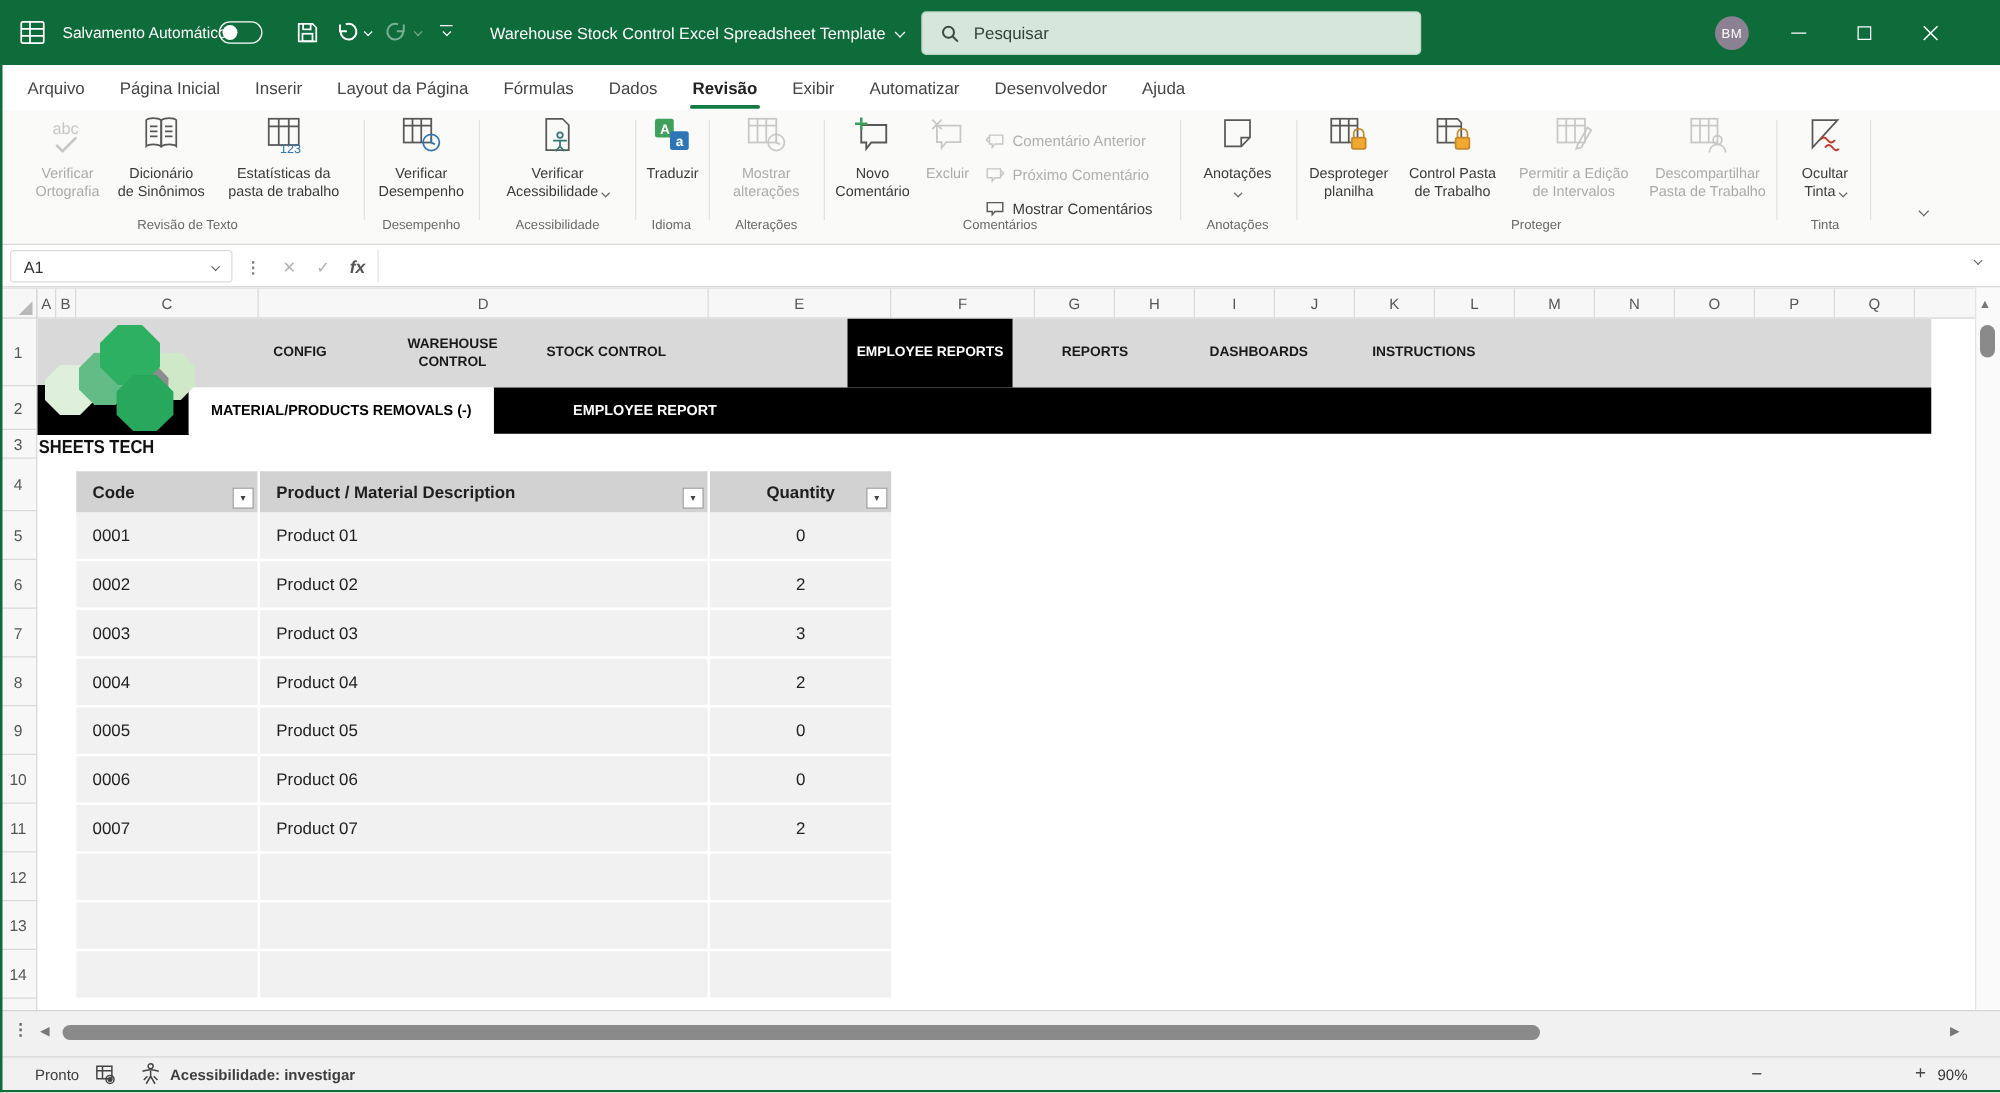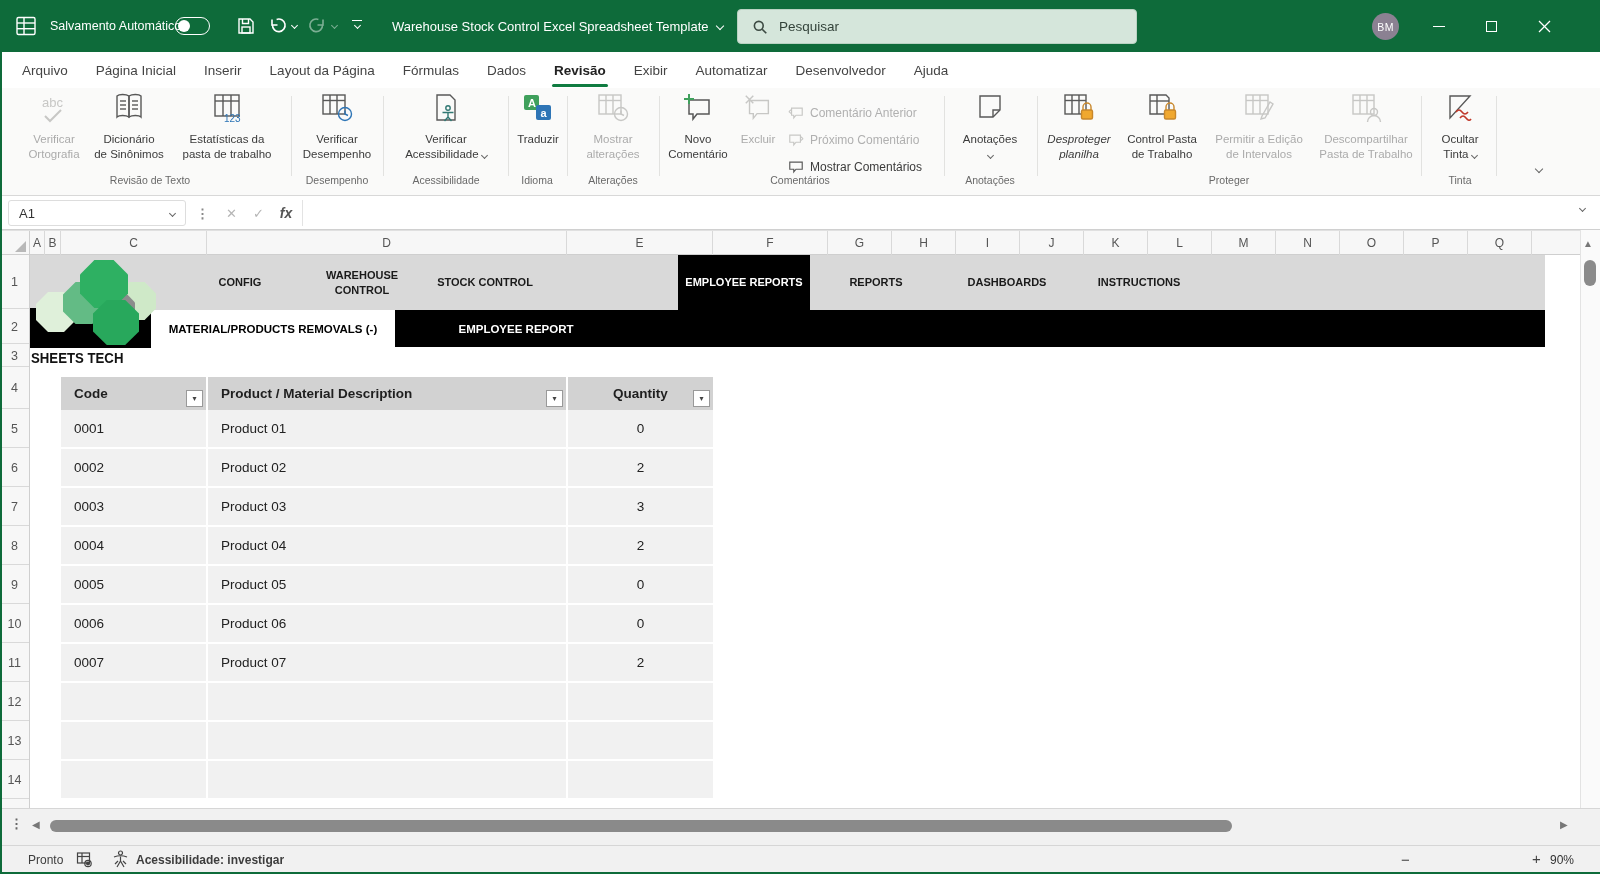--- a/index.html
+++ b/index.html
@@ -381,21 +381,21 @@
             <path d="M18 25 V18 H25"></path>
         </svg>
       </div>
       <div class="lbl">
           <div>Anotações</div>
           <div><span class="chev sm" style="color:#666;"></span></div>
         </div>
     </div>
     <div class="rgroup-label" style="left:990px;">Anotações</div>
 
-    <div class="rbtn" style="left:1038px; width:82px;font-style:italic;">
+    <div class="rbtn" style="left:1038px; width:82px;">
       <div class="ric">
         <svg width="34" height="32" viewBox="0 0 34 32" fill="none" stroke="#585858" stroke-width="1.4">
           <rect x="3" y="3" width="21" height="19"></rect>
             <line x1="3" y1="8.5" x2="24" y2="8.5"></line>
             <line x1="10" y1="3" x2="10" y2="22"></line>
             <line x1="17" y1="3" x2="17" y2="22"></line>
           <path d="M21 18 v-3 a4 4 0 0 1 8 0 v3" stroke="#C8872B"></path>
             <rect x="19.5" y="18" width="11" height="9" rx="1.5" fill="#F0A830" stroke="#C8872B"></rect>
         </svg>
       </div>

